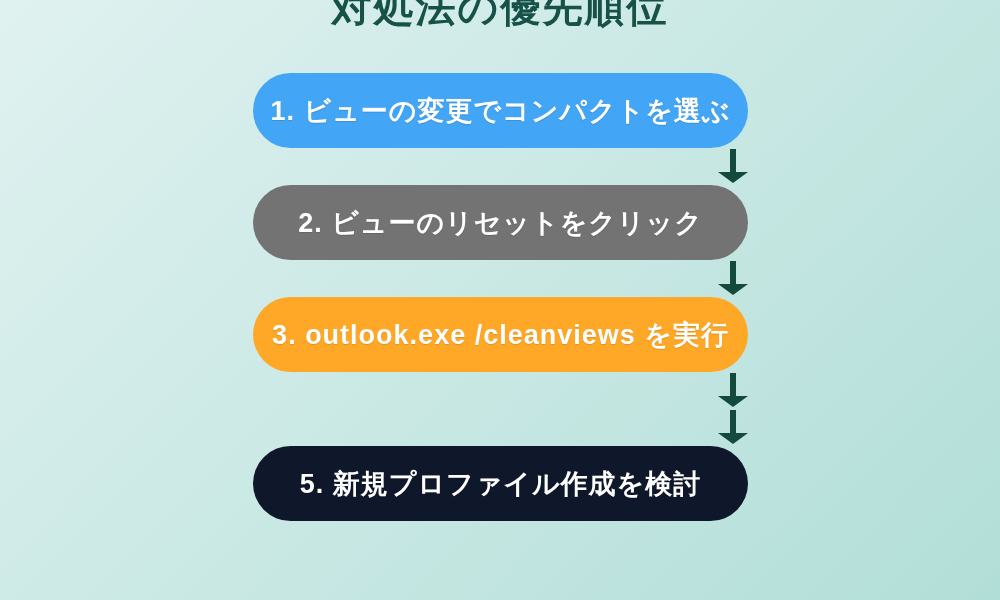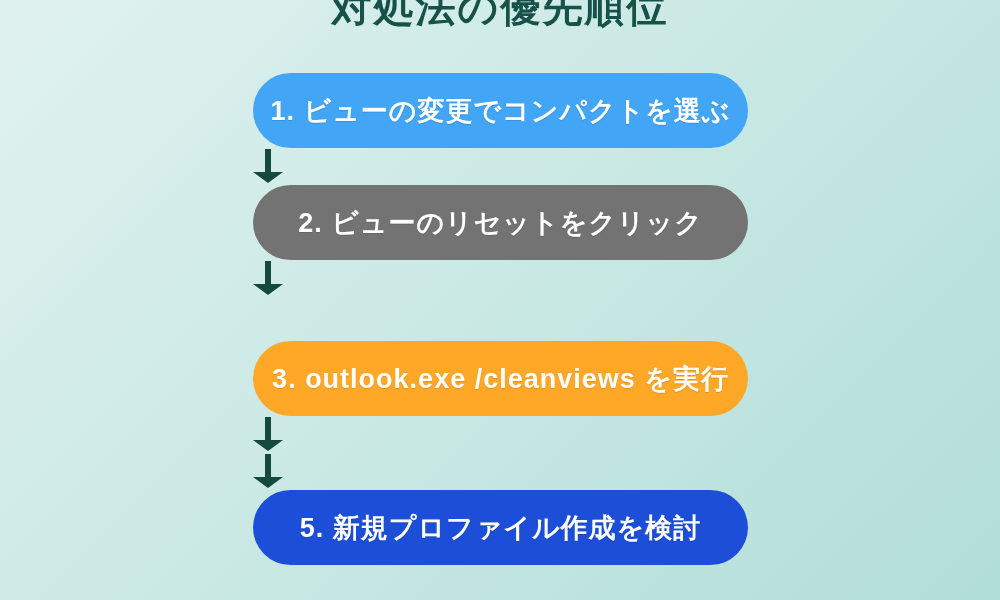--- a/index.html
+++ b/index.html
@@ -27,21 +27,21 @@
     line-height: 48px;
     white-space: nowrap;
   }
   .flow {
     position: absolute;
     top: 73px;
     left: 253px;
     width: 495px;
     display: flex;
     flex-direction: column;
-    align-items: flex-start;
+    align-items: flex-end;
   }
   .pill {
     width: 495px;
     height: 75px;
     border-radius: 37.5px;
     display: flex;
     align-items: center;
     justify-content: center;
     box-sizing: border-box;
   }
@@ -91,30 +91,30 @@
   </div>
 
   <div class="pill" style="background-color: #737373;">
     <span class="label">2. ビューのリセットをクリック</span>
   </div>
   <div class="connector">
     <div class="arrow-stem"></div>
     <div class="arrow-head"></div>
   </div>
 
-  <div class="pill" style="background-color: rgb(255, 167, 38); margin-top: 44px;">
+  <div class="pill" style="background-color: rgb(255, 167, 38);">
     <span class="label">3. outlook.exe /cleanviews を実行</span>
   </div>
   <div class="connector">
     <div class="arrow-stem"></div>
     <div class="arrow-head"></div>
   </div>
 
   <div class="connector">
     <div class="arrow-stem"></div>
     <div class="arrow-head"></div>
   </div>
 
-  <div class="pill" style="background-color: #1d4ed8;">
+  <div class="pill" style="background-color: #0f172a;">
     <span class="label">5. 新規プロファイル作成を検討</span>
   </div>
 
 </div>
 
 </body></html>

